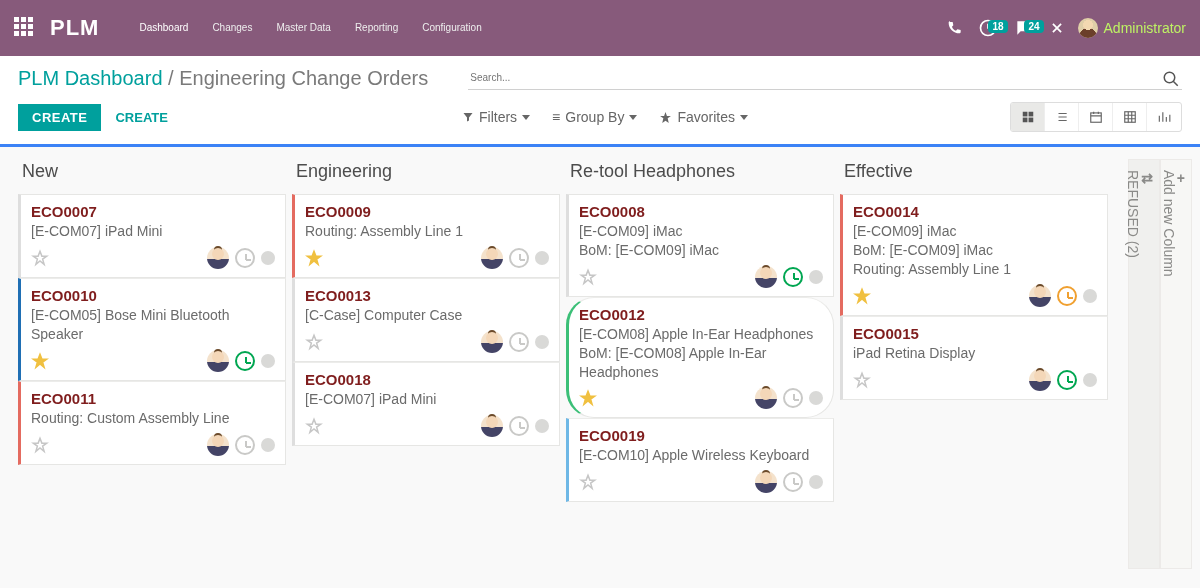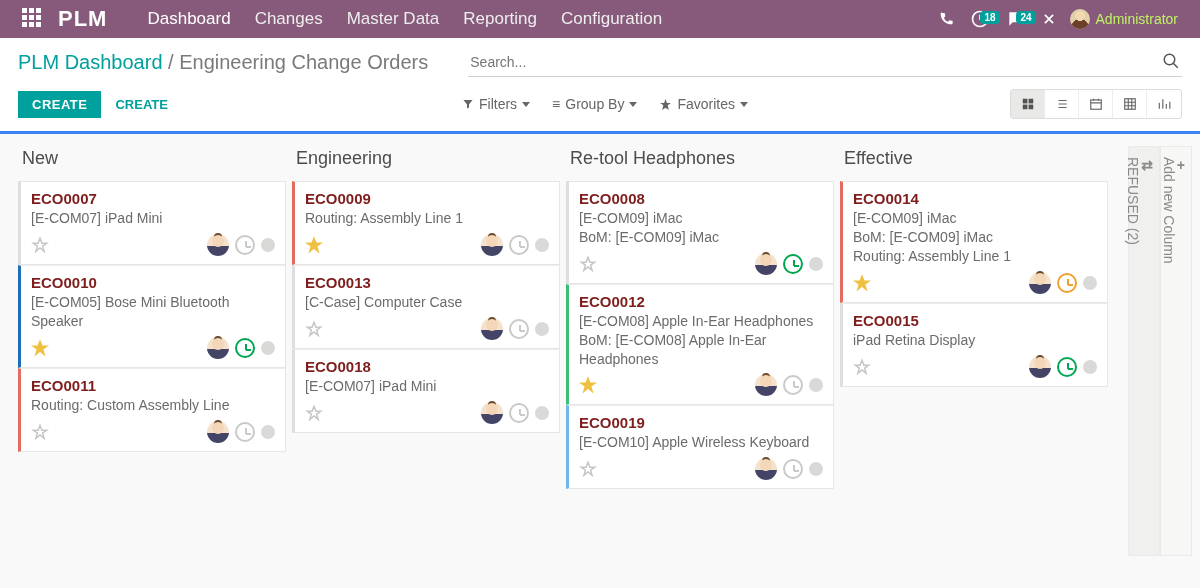--- a/index.html
+++ b/index.html
@@ -1,35 +1,35 @@
 <!DOCTYPE html>
 <html><head>
 <meta charset="utf-8">
 <style>
   * { box-sizing: border-box; }
   html, body { margin:0; padding:0; font-family: -apple-system, "Helvetica Neue", Arial, sans-serif; color:#4c4c4c; background:#f9f9f9; font-size:14px; }
-  .topnav { background:#875a7b; color:#fff; height:38px; display:flex; align-items:center; padding:0 22px; }
+  .topnav { background:#875a7b; color:#fff; height:56px; display:flex; align-items:center; padding:0 14px; }
   .topnav .apps { width:22px; height:22px; display:grid; grid-template-columns:repeat(3,5px); grid-template-rows:repeat(3,5px); gap:2px; margin-right:14px; cursor:pointer; }
   .topnav .apps span { background:#fff; width:5px; height:5px; }
   .brand { font-size:22px; font-weight:600; letter-spacing:1px; margin-right:28px; }
-  .nav-item { color:#eee; font-size:17px; padding:0 12px; line-height:46px; cursor:pointer; }
+  .nav-item { color:#eee; font-size:10px; padding:0 12px; line-height:46px; cursor:pointer; }
   .nav-item.active { color:#fff; font-weight:500; }
   .spacer { flex:1 1 auto; }
   .sysicon { color:#fff; padding:0 8px; position:relative; cursor:pointer; }
   .badge { background:#00a09d; color:#fff; font-size:10px; border-radius:4px; padding:1px 4px; position:absolute; top:2px; right:-2px; font-weight:700; }
   .avatar-sm { width:20px; height:20px; border-radius:50%; background:#e0cfa8; display:inline-block; vertical-align:middle; margin-right:6px; position:relative; overflow:hidden; }
   .avatar-sm::after { content:''; position:absolute; inset:0; background: radial-gradient(circle at 50% 35%, #f3d9b1 0 30%, transparent 31%), radial-gradient(circle at 50% 90%, #6b3f2a 0 40%, transparent 41%); }
   .user { display:flex; align-items:center; color:#bef264; margin-left:6px; cursor:pointer; }
 
   .cp { background:#fff; border-bottom:3px solid #3b82f6; }
   .cp-row { display:flex; align-items:center; padding:10px 18px 6px; }
   .breadcrumb { font-size:20px; color:#7a7a7a; }
   .breadcrumb a { color:#00a09d; text-decoration:none; }
   .search-wrap { flex:1 1 auto; margin-left:40px; position:relative; border-bottom:1px solid #d0d0d0; }
-  .search-wrap input { width:100%; border:0; outline:0; font-size:14px; padding:6px 26px 6px 2px; background:transparent; }
+  .search-wrap input { width:100%; border:0; outline:0; font-size:10px; padding:6px 26px 6px 2px; background:transparent; }
   .search-wrap .icon { position:absolute; right:2px; top:4px; color:#666; }
   .cp-row2 { display:flex; align-items:center; padding:6px 18px 12px; }
   .btn { background:#00a09d; color:#fff; border:0; padding:6px 14px; font-weight:700; letter-spacing:0.5px; font-size:13px; cursor:pointer; }
   .btn-link { color:#00a09d; background:transparent; border:0; padding:6px 14px; font-weight:700; font-size:13px; cursor:pointer; }
   .toolbar-mid { flex:1 1 auto; display:flex; justify-content:flex-start; padding-left:280px; color:#666; }
   .tb-item { margin-right:22px; cursor:pointer; display:flex; align-items:center; gap:5px; font-size:14px; }
   .caret { width:0; height:0; border-left:4px solid transparent; border-right:4px solid transparent; border-top:5px solid #666; display:inline-block; }
   .view-switch { display:flex; border:1px solid #ddd; border-radius:3px; overflow:hidden; }
   .view-switch .v { width:34px; height:28px; display:flex; align-items:center; justify-content:center; color:#666; border-right:1px solid #eee; cursor:pointer; }
   .view-switch .v:last-child { border-right:0; }
@@ -52,21 +52,21 @@
   .pic::after{ content:''; position:absolute; top:1px; left:5px; width:12px; height:12px; border-radius:50%; background:#f4d7b8; box-shadow:0 -4px 0 -2px #6b4a2a; }
   .clock { width:20px; height:20px; border:2px solid #c9c9c7; border-radius:50%; position:relative; }
   .clock::before,.clock::after { content:''; position:absolute; background:#c9c9c7; left:8px; top:4px; width:2px; height:6px; }
   .clock::after { transform:rotate(90deg); transform-origin:bottom; height:5px; top:5px; }
   .clock.green { border-color:#00a651; } .clock.green::before,.clock.green::after{ background:#00a651; }
   .clock.orange { border-color:#f0a030; } .clock.orange::before,.clock.orange::after{ background:#f0a030; }
   .dot { width:14px; height:14px; border-radius:50%; background:#d9d9d7; }
 
   .bl-gray { border-left-color:#dedede; }
   .bl-red  { border-left-color:#e46b60; }
-  .bl-green{ border-left-color:#3bbf77; }
+  .bl-green{ border-left-color:#3bbf77;border-radius:28px; }
   .bl-lblue{ border-left-color:#6fb8e6; }
   .bl-blue { border-left-color:#1f6fb4; }
 
   svg { display:block; }
 </style>
 </head>
 <body>
 
 <div class="topnav">
   <div class="apps">

